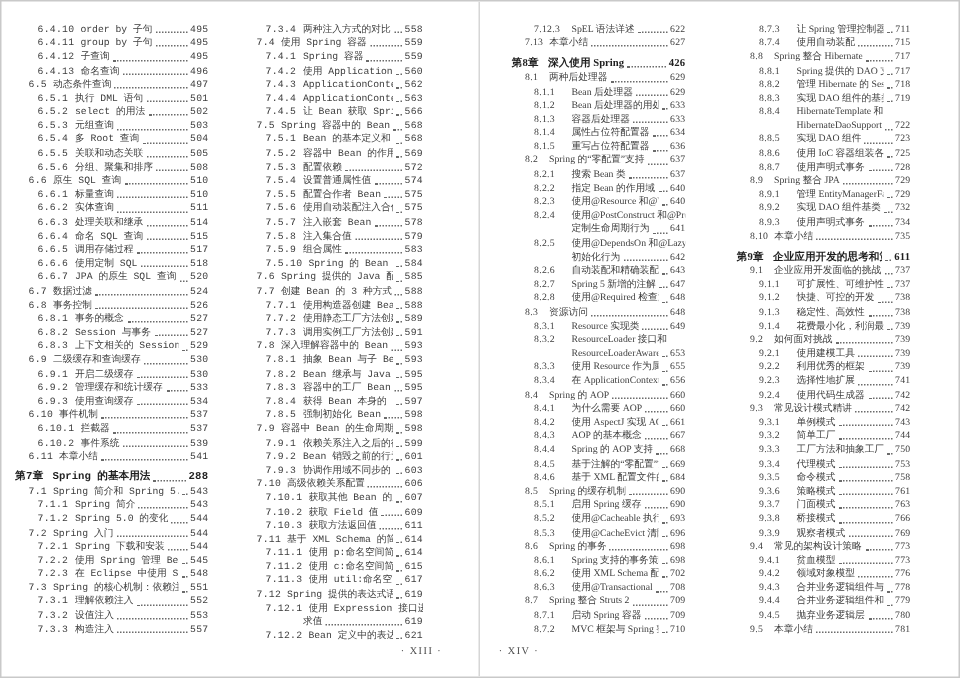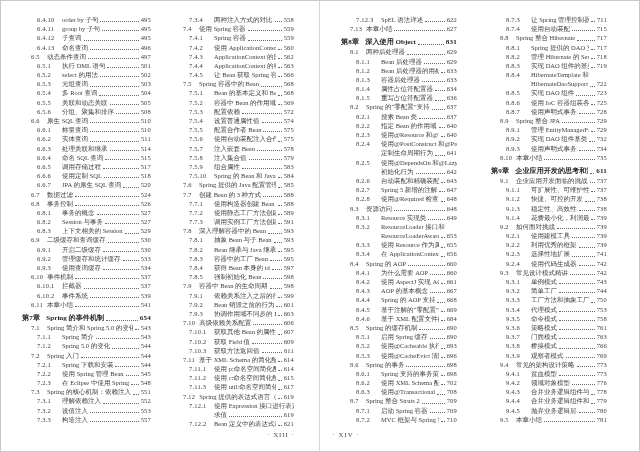--- a/index.html
+++ b/index.html
@@ -2,21 +2,21 @@
 <html><head>
 <meta charset="utf-8">
 <style>
   html,body{margin:0;padding:0;background:#ececec;}
   .spread{
     position:relative;width:638px;height:450px;margin:0;
     background:#ffffff;border:1px solid #c9c9c9;overflow:hidden;
     font-family:"Liberation Serif","DejaVu Serif",serif;
   }
   .page{position:absolute;top:0;height:451px;}
-  .page-left{left:12px;width:318px;}
+  .page-left{left:0;width:318px;font-family:Liberation Mono, monospace;}
   .page-right{left:319px;width:319px;}
   .divider{position:absolute;left:318px;top:0;width:1px;height:450px;background:#d6d6d6;}
   .col{position:absolute;top:14px;}
   .page-left  .col1{left:9px;width:129px;}
   .page-left  .col2{left:161px;width:120px;}
   .page-right .col1{left:21px;width:116px;}
   .page-right .col2{left:171px;width:116px;font-family:Liberation Serif, serif;}
 
   .entry{
     display:flex;align-items:flex-end;height:9.2px;line-height:9.2px;
@@ -236,23 +236,23 @@
           <span class="pgnum">539</span>
         </div>
         <div class="entry lv1">
           <span class="num">6.11</span>
           <span class="title">本章小结</span>
           <span class="leader"></span>
           <span class="pgnum">541</span>
         </div>
         <div class="entry lv0 chapter">
           <span class="num">第7章</span>
-          <span class="title">Spring 的事件机制</span>
-          <span class="leader"></span>
-          <span class="pgnum">654</span>
+          <span class="title">Spring 的基本用法</span>
+          <span class="leader"></span>
+          <span class="pgnum">288</span>
         </div>
         <div class="entry lv1">
           <span class="num">7.1</span>
           <span class="title">Spring 简介和 Spring 5.0 的变化</span>
           <span class="leader"></span>
           <span class="pgnum">543</span>
         </div>
         <div class="entry lv2">
           <span class="num">7.1.1</span>
           <span class="title">Spring 简介</span>
@@ -594,23 +594,23 @@
           <span class="pgnum">622</span>
         </div>
         <div class="entry lv1">
           <span class="num">7.13</span>
           <span class="title">本章小结</span>
           <span class="leader"></span>
           <span class="pgnum">627</span>
         </div>
         <div class="entry lv0 chapter">
           <span class="num">第8章</span>
-          <span class="title">深入使用 Object</span>
-          <span class="leader"></span>
-          <span class="pgnum">831</span>
+          <span class="title">深入使用 Spring</span>
+          <span class="leader"></span>
+          <span class="pgnum">426</span>
         </div>
         <div class="entry lv1">
           <span class="num">8.1</span>
           <span class="title">两种后处理器</span>
           <span class="leader"></span>
           <span class="pgnum">629</span>
         </div>
         <div class="entry lv2">
           <span class="num">8.1.1</span>
           <span class="title">Bean 后处理器</span>

